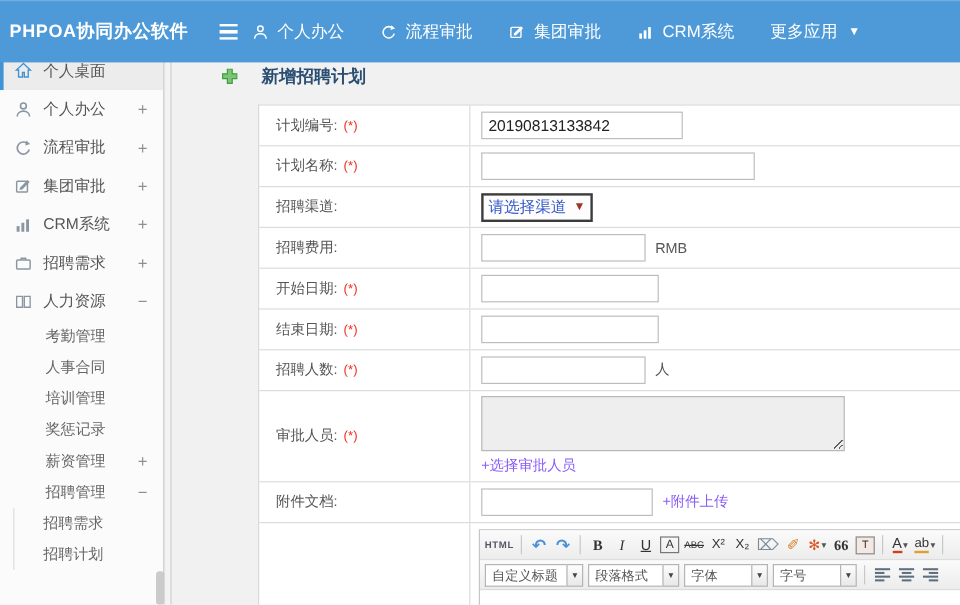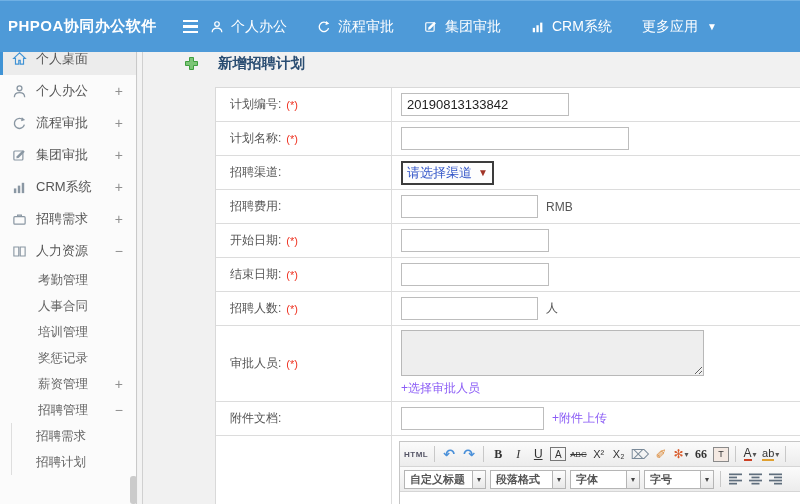--- a/index.html
+++ b/index.html
@@ -81,21 +81,21 @@
   .t-eraser { color:#7a8a99; font-size:13px; }
   .t-brush { color:#d9822b; font-size:13px; }
   .t-palette { color:#d95b2b; font-size:12px; }
   .t-caret { font-size:8px; color:#555; margin-left:1px; }
   .t-quote { font-weight:bold; font-family:"Liberation Serif",serif; font-size:12px;text-align:right; }
   .t-paste { border:1px solid #8a8a8a; background:#f4e9e2; font-size:9px; width:14px; height:15px; }
   .t-fontcol { font-size:12px; border-bottom:2px solid #cc4125; line-height:11px; }
   .t-hl { font-size:11px; border-bottom:2px solid #e0a030; line-height:11px; }
   .dd { display:flex; height:19px; }
   .dd .dd-lab { background:#fff; border:1px solid #b5b5b5; border-right:none; font-size:11px;
-    color:#555; display:flex; align-items:center; padding:0 5px;font-weight:bold; }
+    color:#555; display:flex; align-items:center; padding:0 5px; }
   .dd .dd-btn { width:14px; border:1px solid #b5b5b5; background:linear-gradient(#fdfdfd,#e8e8e8);
     display:flex; align-items:center; justify-content:center; font-size:8px; color:#444; cursor:pointer; }
   .ed-content { height:70px; background:#fff; cursor:text; }
 
   .align-ic { display:block; }
 </style>
 </head>
 <body>
 
 <div class="header">

